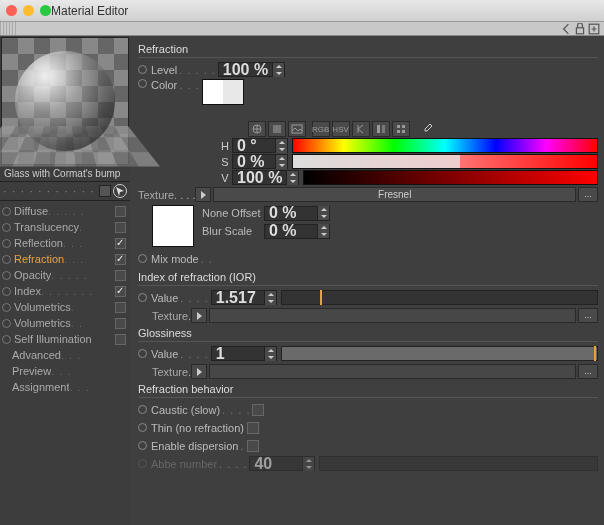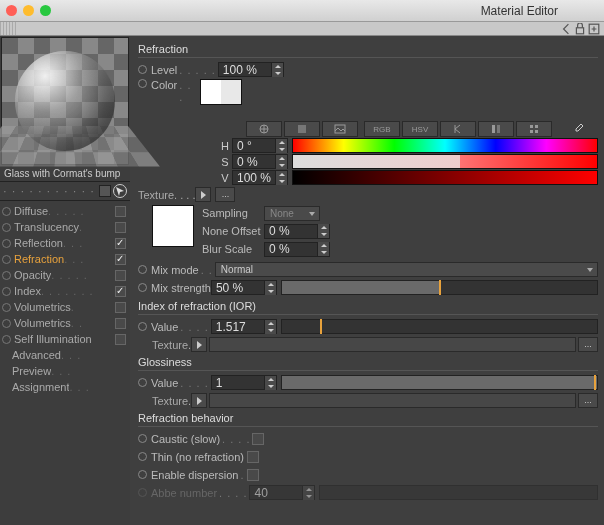--- a/index.html
+++ b/index.html
@@ -1,21 +1,21 @@
 <!DOCTYPE html>
 <html><head>
 <meta charset="utf-8">
 <style>
 * { box-sizing: border-box; margin: 0; padding: 0; font-family: -apple-system, BlinkMacSystemFont, "Helvetica Neue", sans-serif; }
 html, body { width: 604px; height: 525px; overflow: hidden; background: #3a3a3a; color: #aaa; font-size: 11px; }
 
 .titlebar { height: 22px; background: linear-gradient(#e8e8e8,#d0d0d0); display:flex; align-items:center; padding:0 6px; border-bottom:1px solid #999; }
 .tb-dots { display:flex; gap:6px; }
 .tb-dot { width:11px; height:11px; border-radius:50%; }
-.tb-title { flex:1; text-align:right; color:#333; font-size:12px; }
+.tb-title { flex:1; text-align:left; color:#333; font-size:12px; }
 
 .toolbar { height:14px; background:#c8c8c8; border-bottom:1px solid #888; display:flex; }
 .toolbar .grip { width:18px; background:repeating-linear-gradient(90deg,#aaa,#aaa 1px,#c8c8c8 1px,#c8c8c8 3px); }
 .toolbar .trail { margin-left:auto; display:flex; align-items:center; padding-right:4px; gap:2px; }
 .tb-small { width:12px; height:12px; color:#666; }
 
 .main { display:flex; height:calc(525px - 36px); }
 .sidebar { width:130px; background:#3d3d3d; display:flex; flex-direction:column; }
 .preview { width:128px; height:128px; position:relative; background:
   repeating-conic-gradient(#888 0 25%, #666 0 50%) 0 0/32px 32px;
@@ -44,28 +44,28 @@
 .ch .chk.on::after { content:"✓"; color:#eee; position:absolute; font-size:10px; top:-2px; left:0; }
 .ch.sub { padding-left:12px; }
 
 .panel { flex:1; background:#3f3f3f; overflow-y:auto; overflow-x:hidden; padding:3px 6px 10px 8px; }
 .section-title { color:#ddd; font-weight:500; font-size:11px; padding:2px 0; border-bottom:1px solid #555; margin-bottom:3px; margin-top:2px;}
 .row { display:flex; align-items:center; min-height:17px; margin-bottom:1px; }
 .row .r-disc { width:9px; height:9px; border-radius:50%; border:1px solid #888; margin-right:4px; flex-shrink:0;}
 .row .r-lbl { color:#bbb; white-space:nowrap; }
 .row .r-dots { color:#777; letter-spacing:1px; padding:0 2px; }
 .spin { display:flex; align-items:center; background:#333; border:1px solid #222; height:15px; min-width:66px; }
-.spin .val { flex:1; color:#ddd; padding:0 4px; font-size:12px; }
+.spin .val { flex:1; color:#ddd; padding:0 4px; font-size:16px;font-weight:bold; }
 .spin .arr { width:12px; display:flex; flex-direction:column; }
 .spin .arr div { height:7px; background:#4a4a4a; border-left:1px solid #222; position:relative;}
 .spin .arr div:first-child::after { content:""; position:absolute; left:3px; top:2px; border-left:3px solid transparent; border-right:3px solid transparent; border-bottom:3px solid #ccc;}
 .spin .arr div:last-child::after { content:""; position:absolute; left:3px; top:2px; border-left:3px solid transparent; border-right:3px solid transparent; border-top:3px solid #ccc;}
 .swatch-lg { width:42px; height:26px; background:#fff; border:1px solid #111; }
 .swatch-lg.split { background: linear-gradient(to right, #fff 50%, #e8e8e8 50%); }
-.icon-btn { width:36px; height:16px; background:#4a4a4a; border:1px solid #2a2a2a; display:inline-flex; align-items:center; justify-content:center; margin-right:2px; color:#999; font-size:8px; cursor:pointer;margin-top:42px;}
+.icon-btn { width:18px; height:16px; background:#4a4a4a; border:1px solid #2a2a2a; display:inline-flex; align-items:center; justify-content:center; margin-right:2px; color:#999; font-size:8px; cursor:pointer;margin-top:42px;}
 .icon-btn svg { width:12px; height:12px; }
 .icon-strip { display:flex; margin-left:4px; }
 .hue-row { display:flex; align-items:center; margin-bottom:1px; }
 .hue-row .lbl1 { width:14px; text-align:center; color:#ccc; }
 .ramp { flex:1; height:15px; border:1px solid #111; }
 .ramp.hue { background: linear-gradient(90deg, #f00,#ff0,#0f0,#0ff,#00f,#f0f,#f00); }
 .ramp.sat { background: linear-gradient(90deg, #fff,#f00); position:relative;}
 .ramp.sat::after{content:"";position:absolute;left:0;top:0;bottom:0;width:55%;background:linear-gradient(90deg,#ddd,#ecc);}
 .ramp.val { background: linear-gradient(90deg, #000,#f00); }
 .tex-row { display:flex; align-items:center; margin-top:2px; }
@@ -315,30 +315,27 @@
         <div style="width:4px"></div>
         <div class="ramp val"></div>
       </div>
     </div>
 
     <div class="tex-row">
       <div class="r-tri"></div>
       <span class="r-lbl">Texture</span>
       <span class="r-dots">. . . .</span>
       <div class="tex-play"></div>
+      <div class="tex-btn">Fresnel</div>
       <div class="tex-more">...</div>
     </div>
 
     <div class="tex-block">
       <div class="tex-swatch"></div>
       <div class="tex-fields">
-        <div class="row">
-          <span class="r-lbl">Sampling</span>
-          <div class="dropdown">None</div>
-        </div>
         <div class="row">
           <span class="r-lbl">None Offset</span>
           <div class="spin">
               <span class="val">0 %</span>
               <div class="arr">
                 <div></div>
                 <div></div>
               </div>
             </div>
         </div>
@@ -352,38 +349,22 @@
               </div>
             </div>
         </div>
       </div>
     </div>
 
     <div class="row">
       <div class="r-disc"></div>
       <span class="r-lbl">Mix mode</span>
       <span class="r-dots">. .</span>
-      <div class="dropdown wide">Normal</div>
-    </div>
-
-    <div class="row">
-      <div class="r-disc"></div>
-      <span class="r-lbl">Mix strength</span>
-      <div class="spin">
-          <span class="val">50 %</span>
-          <div class="arr">
-            <div></div>
-            <div></div>
-          </div>
-        </div>
-      <div class="slider">
-          <div class="bar" style="left:0;width:50%"></div>
-          <div class="mark" style="left:50%"></div>
-        </div>
-    </div>
+    </div>
+
 
     <div class="section-title">Index of refraction (IOR)</div>
 
     <div class="row">
       <div class="r-disc"></div>
       <span class="r-lbl">Value</span>
       <span class="r-dots">. . . .</span>
       <div class="spin">
           <span class="val">1.517</span>
           <div class="arr">

